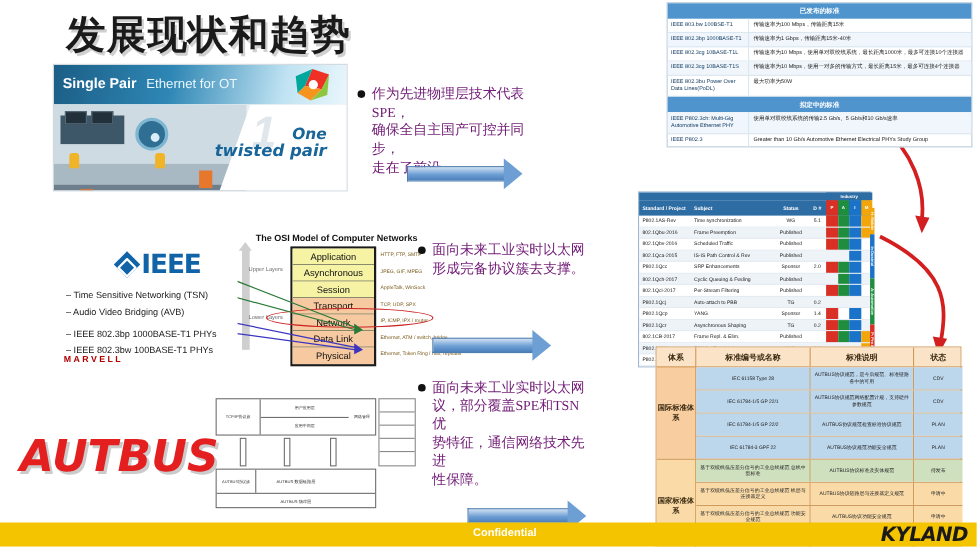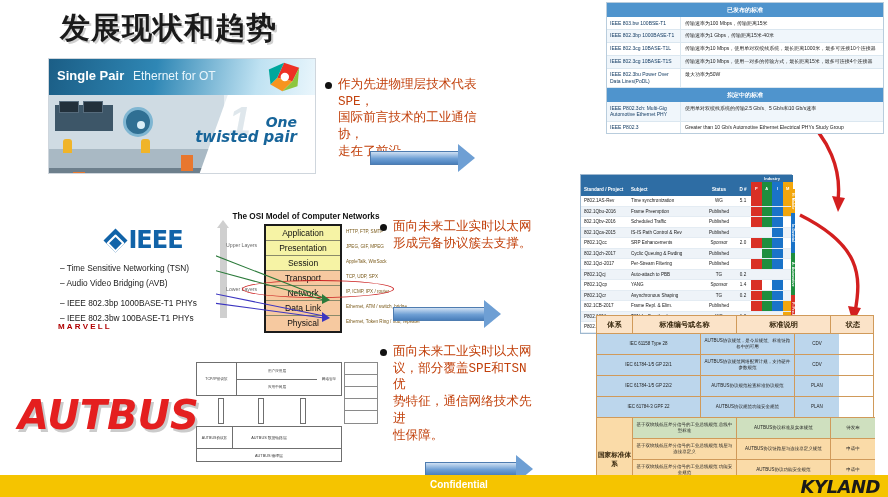--- a/index.html
+++ b/index.html
@@ -8,21 +8,21 @@
     width: 888px; height: 497px;
     background: #ffffff;
     font-family: "Liberation Sans", sans-serif;
     position: relative;
     overflow: hidden;
   }
 
   
   .slide-title {
     position:absolute; left:60px; top:8px;
-    font-size:30px; font-weight:bold; color:#1a1a1a;
+    font-size:36px; font-weight:bold; color:#1a1a1a;
     letter-spacing:1px;
     text-shadow: 2px 2px 0 rgba(150,150,150,.45);
     font-family:"DejaVu Sans","Liberation Sans",sans-serif;
     text-align:center;
   }
 
   
   .spe-card{
     position:absolute; left:48px; top:58px; width:268px; height:116px;
     border:1px solid #cfd6dd; background:#fff; overflow:hidden;
@@ -155,22 +155,22 @@
   
   .pd-mini{position:absolute;left:148px;top:0;width:34px;border:0.8px solid #8a8a8a;background:#fff;}
   .pd-mini div{height:12px;border-bottom:0.8px solid #8a8a8a;font-size:3.4px;color:#444;
     display:flex;align-items:center;justify-content:center;}
   .pd-mini div:last-child{border-bottom:none;}
 
   
   .bullet{position:absolute;display:flex;gap:6px;}
   .bullet .dot{width:7px;height:7px;border-radius:50%;background:#111;flex:none;margin-top:5px;}
   .bullet .txt{
-    font-size:12.6px;line-height:1.33;color:#c2410c;
-    font-family:Liberation Mono, monospace;
+    font-size:12.6px;line-height:1.33;color:#701a75;
+    font-family:Liberation Serif, serif;
   }
   .b1{left:325px;top:77px;width:160px;}
   .b2{left:380px;top:219px;width:156px;}
   .b3{left:380px;top:344px;width:152px;}
 
   
   .blue-arrow{position:absolute;height:28px;}
   .blue-arrow .shaft{
     position:absolute;left:0;top:7px;height:14px;width:calc(100% - 16px);
     background:linear-gradient(#cfe0f3,#6e9fd4 55%,#4a7fbb);
@@ -317,21 +317,21 @@
 <div class="marvell">MARVELL</div>
 
 <div class="osi">
   <div class="osi-title">The OSI Model of Computer Networks</div>
   <div class="osi-grid">
     <div class="osi-arrow"></div>
     <div class="osi-side up">Upper Layers</div>
     <div class="osi-side lo">Lower Layers</div>
     <div class="osi-stack">
       <div class="osi-row osi-upper">Application</div>
-      <div class="osi-row osi-upper">Presentation</div>
+      <div class="osi-row osi-upper">Asynchronous</div>
       <div class="osi-row osi-upper">Session</div>
       <div class="osi-row osi-lower">Transport</div>
       <div class="osi-row osi-lower">Network</div>
       <div class="osi-row osi-lower">Data Link</div>
       <div class="osi-row osi-lower">Physical</div>
     </div>
     <div class="osi-proto">
       <div>HTTP, FTP, SMTP</div>
       <div>JPEG, GIF, MPEG</div>
       <div>AppleTalk, WinSock</div>
@@ -383,21 +383,21 @@
     <div></div>
     <div></div>
     <div></div>
   </div>
 </div>
 
 <div class="bullet b1">
   <span class="dot"></span>
   <span class="txt">
     <div>作为先进物理层技术代表SPE，</div>
-    <div>国际前言技术的工业通信协，</div>
+    <div>确保全自主国产可控并同步，</div>
     <div>走在了前沿。</div>
   </span>
 </div>
 
 <div class="bullet b2">
   <span class="dot"></span>
   <span class="txt">
     <div>面向未来工业实时以太网</div>
     <div>形成完备协议簇去支撑。</div>
   </span>
@@ -655,20 +655,21 @@
 </div>
 
 <div class="tbl3">
   <div class="hr">
     <div style="width:36px;flex:none;">体系</div>
     <div class="w-name">标准编号或名称</div>
     <div class="w-desc">标准说明</div>
     <div class="w-st">状态</div>
   </div>
   <div class="body">
+    <div class="grp bg-orangel">国际标准体系</div>
     <div class="rows" id="cn-rows-0">
         <div class="row">
           <div class="w-name bg-blue">IEC 61158 Type 28</div>
           <div class="w-desc bg-blue">AUTBUS协议规范，是今后规范、标准链路各中的可用</div>
           <div class="w-st bg-blue">CDV</div>
         </div>
         <div class="row">
           <div class="w-name bg-blue">IEC 61784-1/5 GP 22/1</div>
           <div class="w-desc bg-blue">AUTBUS协议规范网络配置计规，支持硬件参数规范</div>
           <div class="w-st bg-blue">CDV</div>

